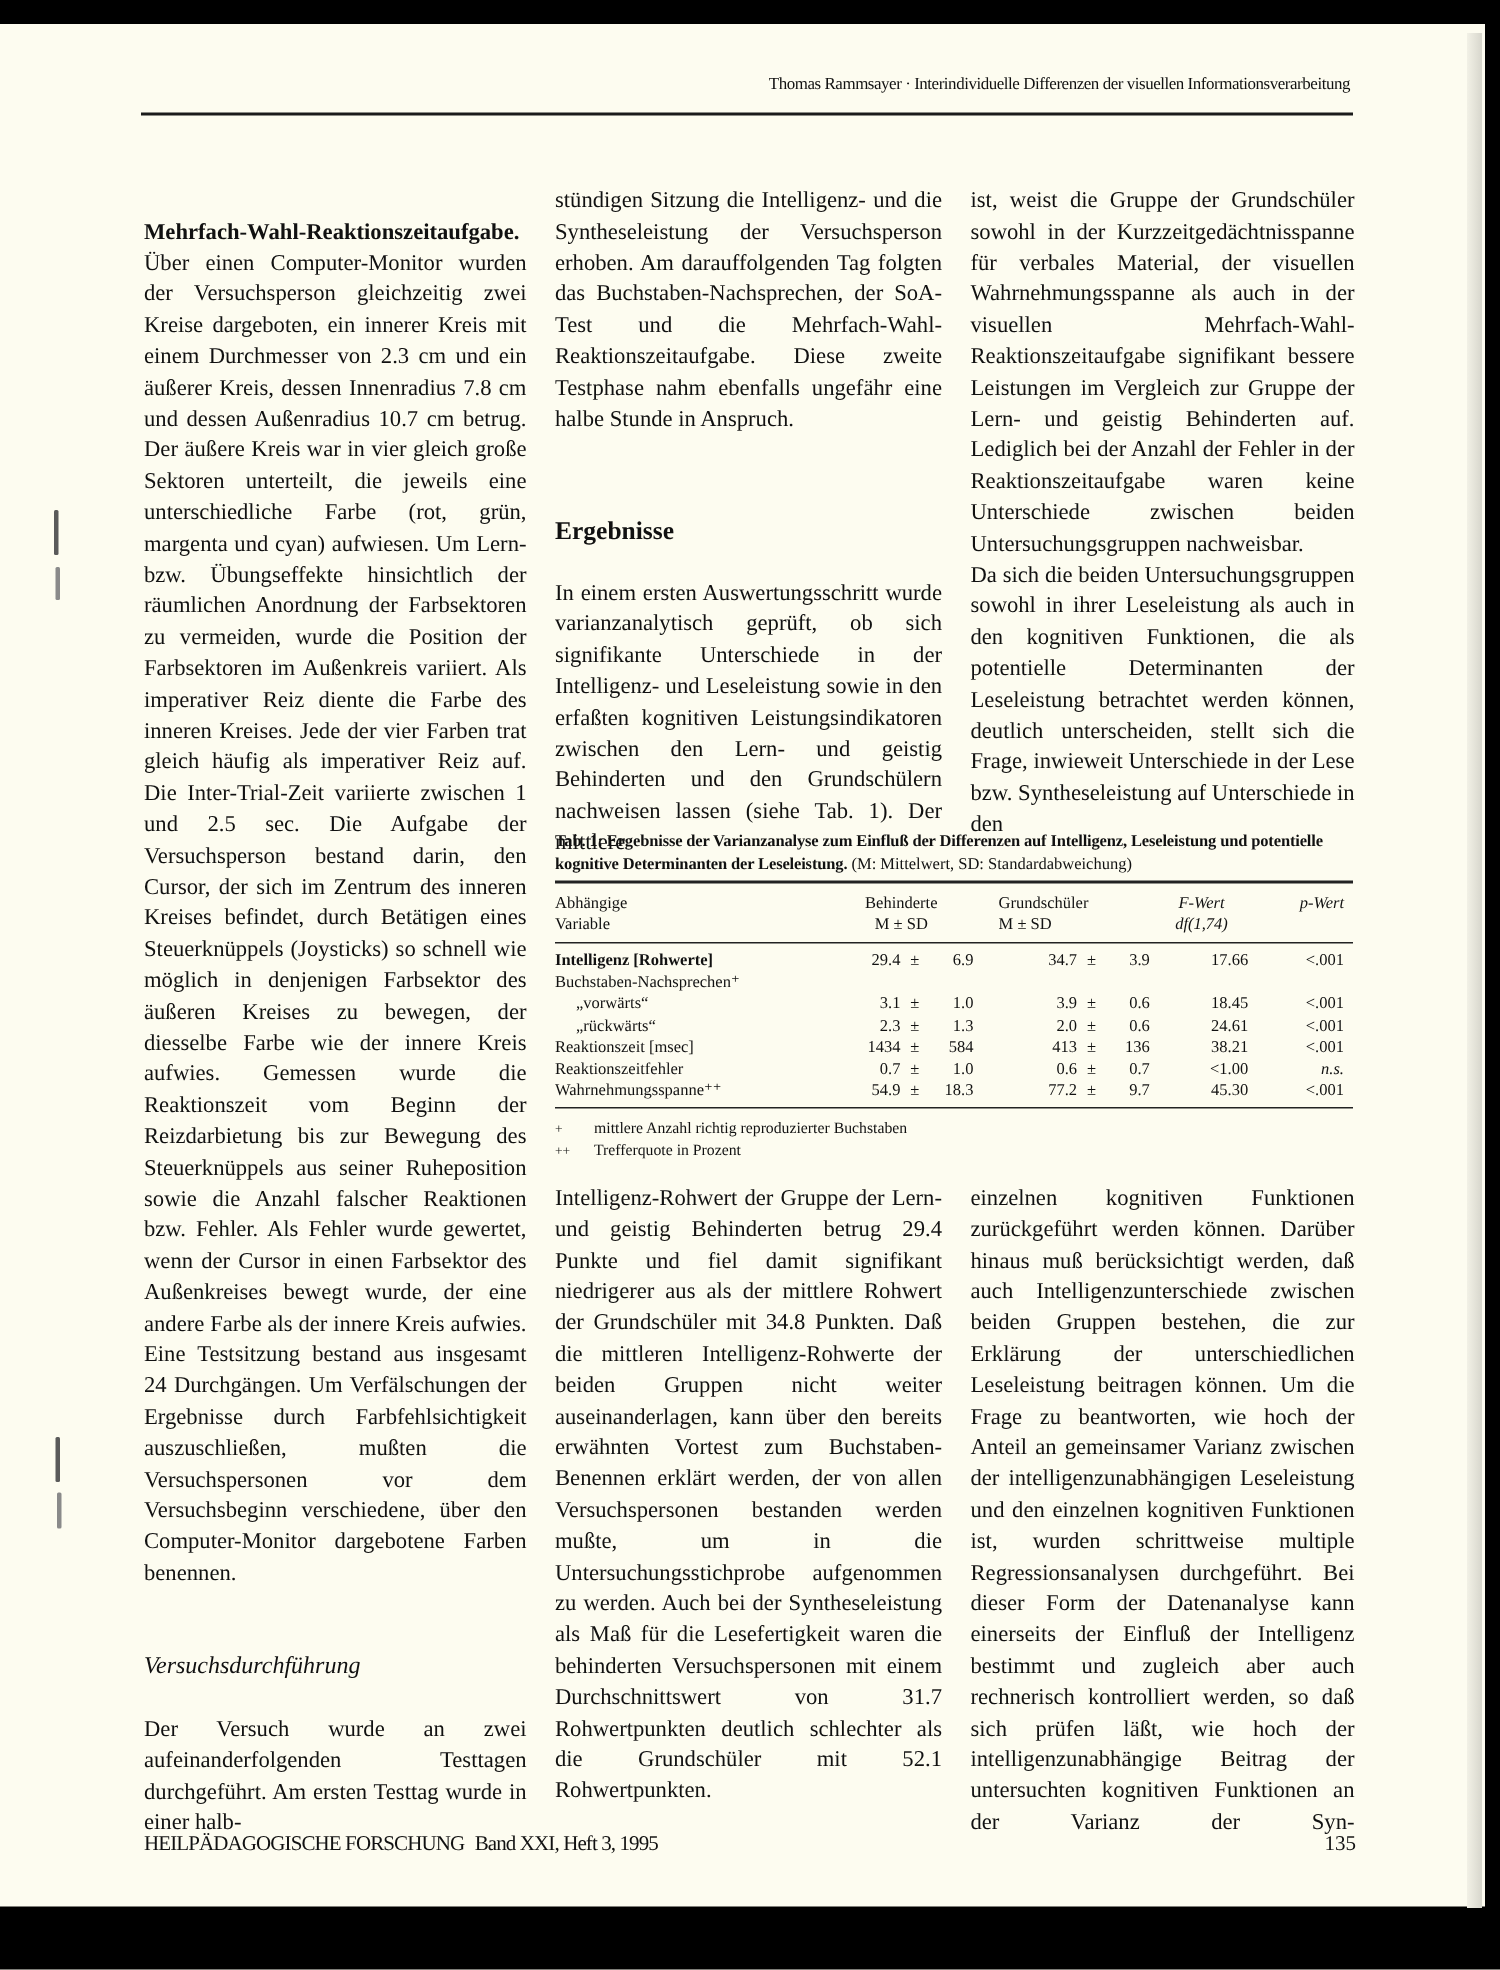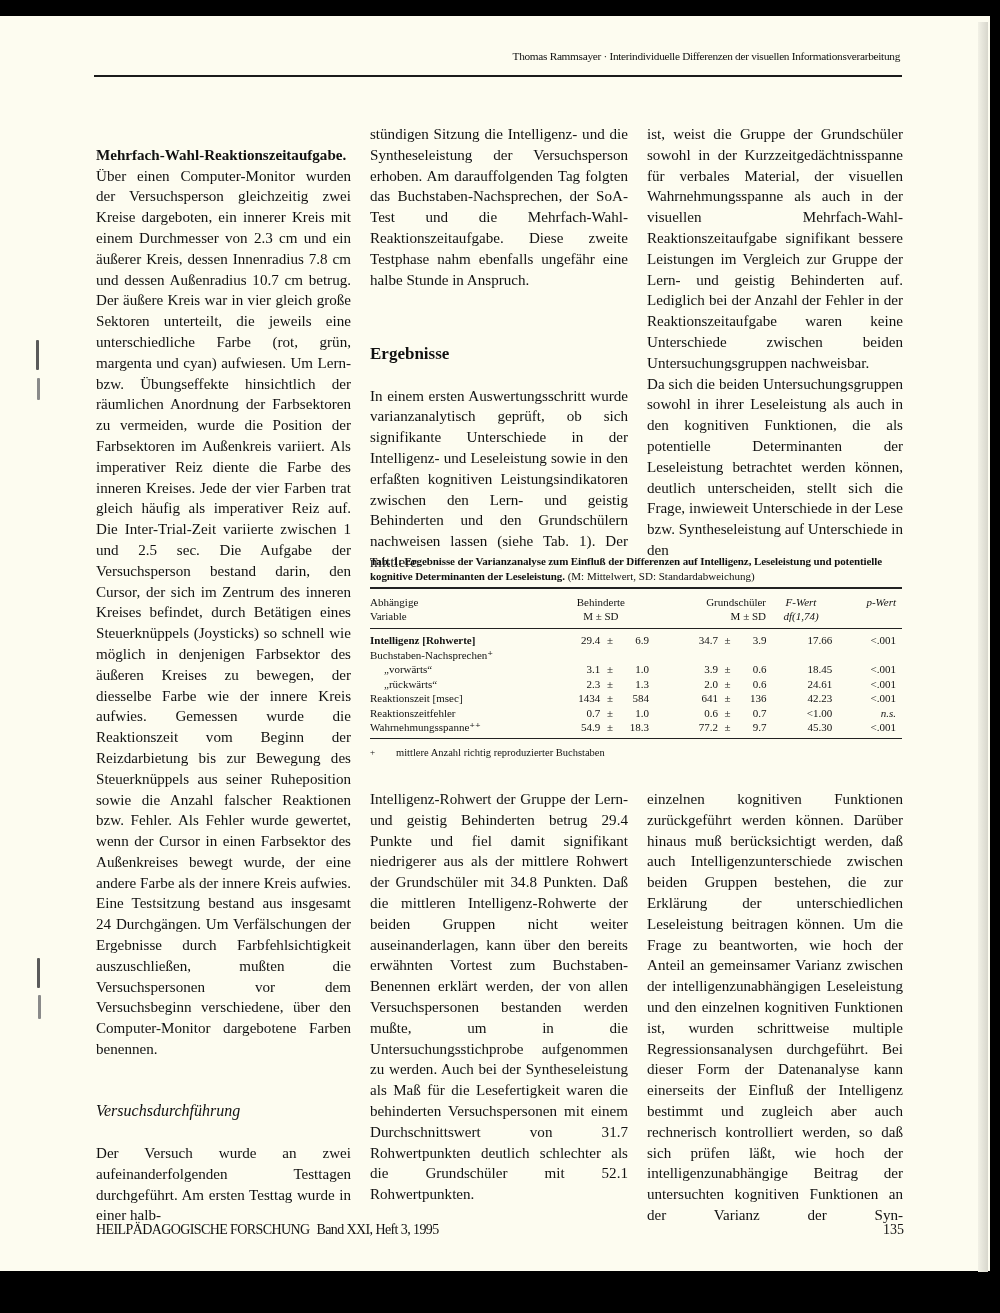--- a/index.html
+++ b/index.html
@@ -77,21 +77,21 @@
 </div>
 
 <div class="table-wrap serif">
   <div class="caption"><b>Tab. 1: Ergebnisse der Varianzanalyse zum Einfluß der Differenzen auf Intelligenz, Leseleistung und potentielle kognitive Determinanten der Leseleistung.</b> <span>(M: Mittelwert, SD: Standardabweichung)</span></div>
   <div class="rule" style="margin-top:4px"></div>
   <table>
     <tbody>
         <tr class="thead">
       <td style="width:170px"><span>Abhängige</span><br><span>Variable</span></td>
       <td colspan="3" style="text-align:center;width:110px;padding-left:16px"><span>Behinderte</span><br><span>M ± SD</span></td>
-      <td colspan="3" style="text-align:right;width:120px;padding-left:20px"><span>Grundschüler</span><br><span>M ± SD</span></td>
+      <td colspan="3" style="text-align:left;width:120px;padding-left:20px"><span>Grundschüler</span><br><span>M ± SD</span></td>
       <td style="text-align:center;width:70px"><i>F-Wert</i><br><i>df(1,74)</i></td>
       <td style="text-align:right;width:60px;padding-right:6px"><i>p-Wert</i></td>
     </tr>
   </tbody>
     </table>
   <div class="rule"></div>
   <table style="margin-top:4px;margin-bottom:3px">
     <tbody id="tbody">
         <tr>
           <td style="width: 170px; font-weight: bold;">Intelligenz [Rohwerte]</td>
@@ -135,24 +135,24 @@
           <td class="pm" style="width: 20px;">±</td>
           <td class="num" style="width: 30px;">0.6</td>
           <td class="num" style="width: 68px;">24.61</td>
           <td class="num" style="width: 66px; padding-right: 6px;">&lt;.001</td>
         </tr>
         <tr>
           <td style="width: 170px;">Reaktionszeit [msec]</td>
           <td class="num" style="width: 52px;">1434</td>
           <td class="pm" style="width: 20px;">±</td>
           <td class="num" style="width: 30px;">584</td>
-          <td class="num" style="width: 72px;">641</td>
+          <td class="num" style="width: 72px;">413</td>
           <td class="pm" style="width: 20px;">±</td>
           <td class="num" style="width: 30px;">136</td>
-          <td class="num" style="width: 68px;">42.23</td>
+          <td class="num" style="width: 68px;">38.21</td>
           <td class="num" style="width: 66px; padding-right: 6px;">&lt;.001</td>
         </tr>
         <tr>
           <td style="width: 170px; margin-top: 36px;">Reaktionszeitfehler</td>
           <td class="num" style="width: 52px;">0.7</td>
           <td class="pm" style="width: 20px;">±</td>
           <td class="num" style="width: 30px;">1.0</td>
           <td class="num" style="width: 72px;">0.6</td>
           <td class="pm" style="width: 20px;">±</td>
           <td class="num" style="width: 30px;">0.7</td>
@@ -168,20 +168,21 @@
           <td class="pm" style="width: 20px;">±</td>
           <td class="num" style="width: 30px;">9.7</td>
           <td class="num" style="width: 68px;">45.30</td>
           <td class="num" style="width: 66px; padding-right: 6px;">&lt;.001</td>
         </tr>
       </tbody>
   </table>
   <div class="rule"></div>
   <div style="height:6px"></div>
   <div class="fn"><span class="mark">+</span><span>mittlere Anzahl richtig reproduzierter Buchstaben</span></div>
+  <div class="fn"><span class="mark">++</span><span>Trefferquote in Prozent</span></div>
 </div>
 
 <div class="col col2b serif">
   <p>Intelligenz-Rohwert der Gruppe der Lern- und geistig Behinderten betrug 29.4 Punkte und fiel damit signifikant niedrigerer aus als der mittlere Rohwert der Grundschüler mit 34.8 Punkten. Daß die mittleren Intelligenz-Rohwerte der beiden Gruppen nicht weiter auseinanderlagen, kann über den bereits erwähnten Vortest zum Buchstaben-Benennen erklärt werden, der von allen Versuchspersonen bestanden werden mußte, um in die Untersuchungsstichprobe aufgenommen zu werden. Auch bei der Syntheseleistung als Maß für die Lesefertigkeit waren die behinderten Versuchspersonen mit einem Durchschnittswert von 31.7 Rohwertpunkten deutlich schlechter als die Grundschüler mit 52.1 Rohwertpunkten.</p>
 </div>
 
 <div class="col col3b serif">
   <p style="text-align-last:justify">einzelnen kognitiven Funktionen zurückgeführt werden können. Darüber hinaus muß berücksichtigt werden, daß auch Intelligenzunterschiede zwischen beiden Gruppen bestehen, die zur Erklärung der unterschiedlichen Leseleistung beitragen können. Um die Frage zu beantworten, wie hoch der Anteil an gemeinsamer Varianz zwischen der intelligenzunabhängigen Leseleistung und den einzelnen kognitiven Funktionen ist, wurden schrittweise multiple Regressionsanalysen durchgeführt. Bei dieser Form der Datenanalyse kann einerseits der Einfluß der Intelligenz bestimmt und zugleich aber auch rechnerisch kontrolliert werden, so daß sich prüfen läßt, wie hoch der intelligenzunabhängige Beitrag der untersuchten kognitiven Funktionen an der Varianz der Syn-</p>
 </div>
 

